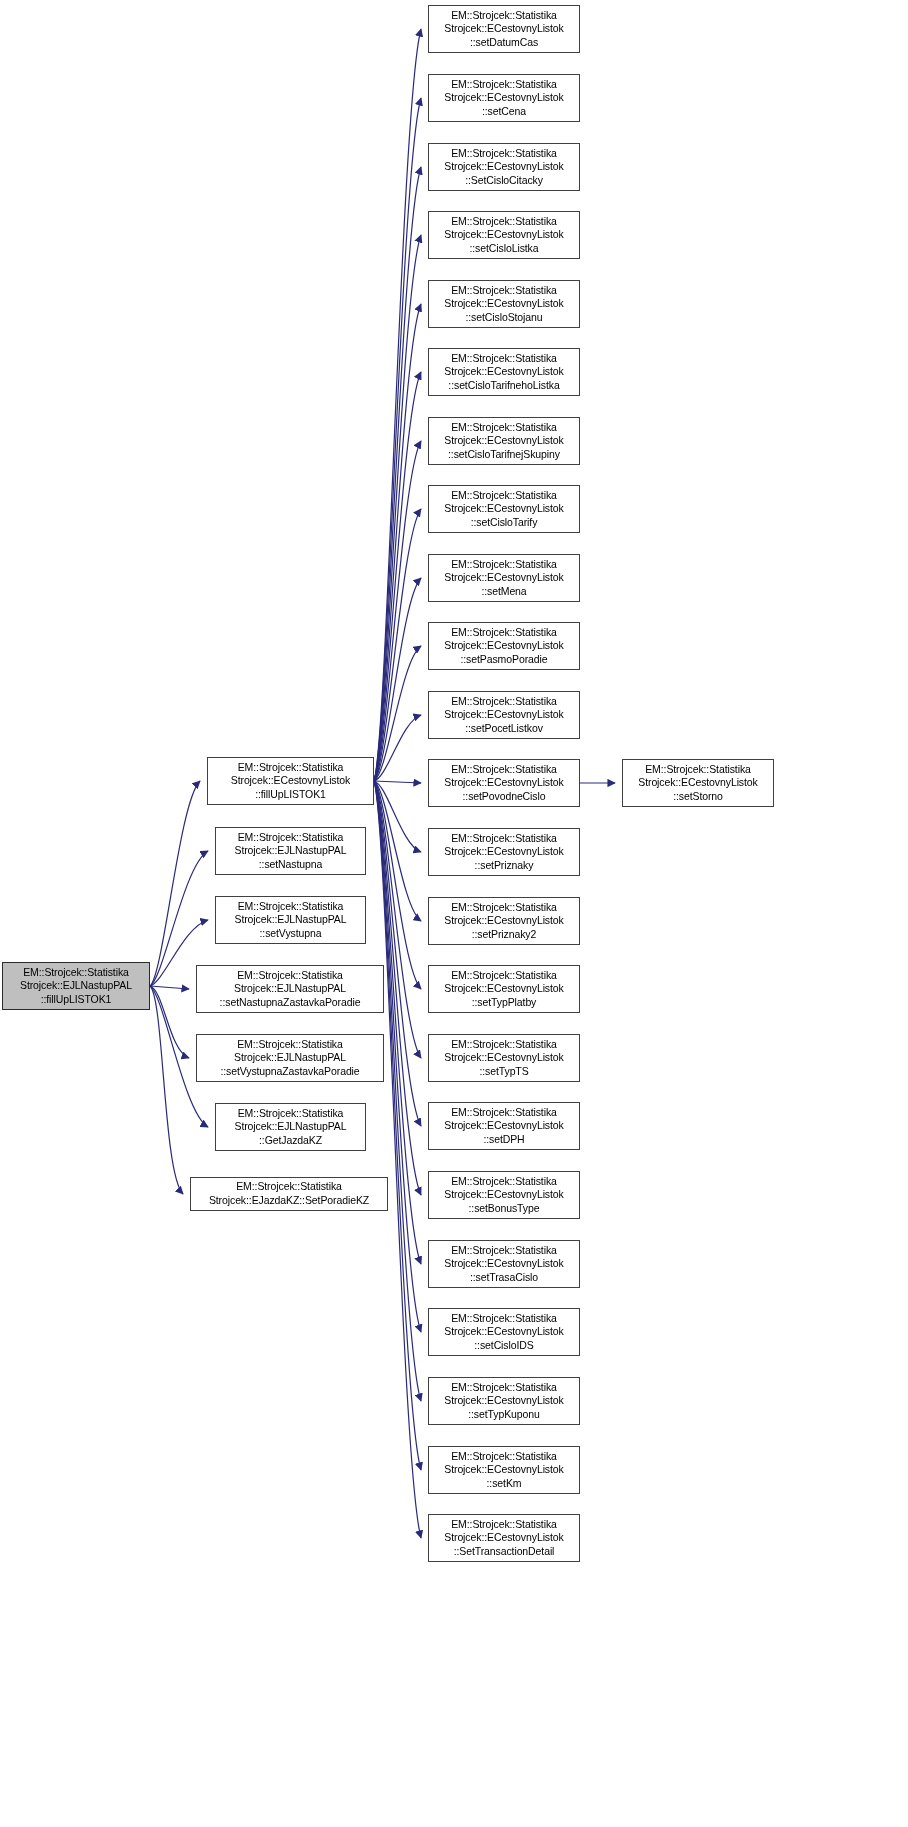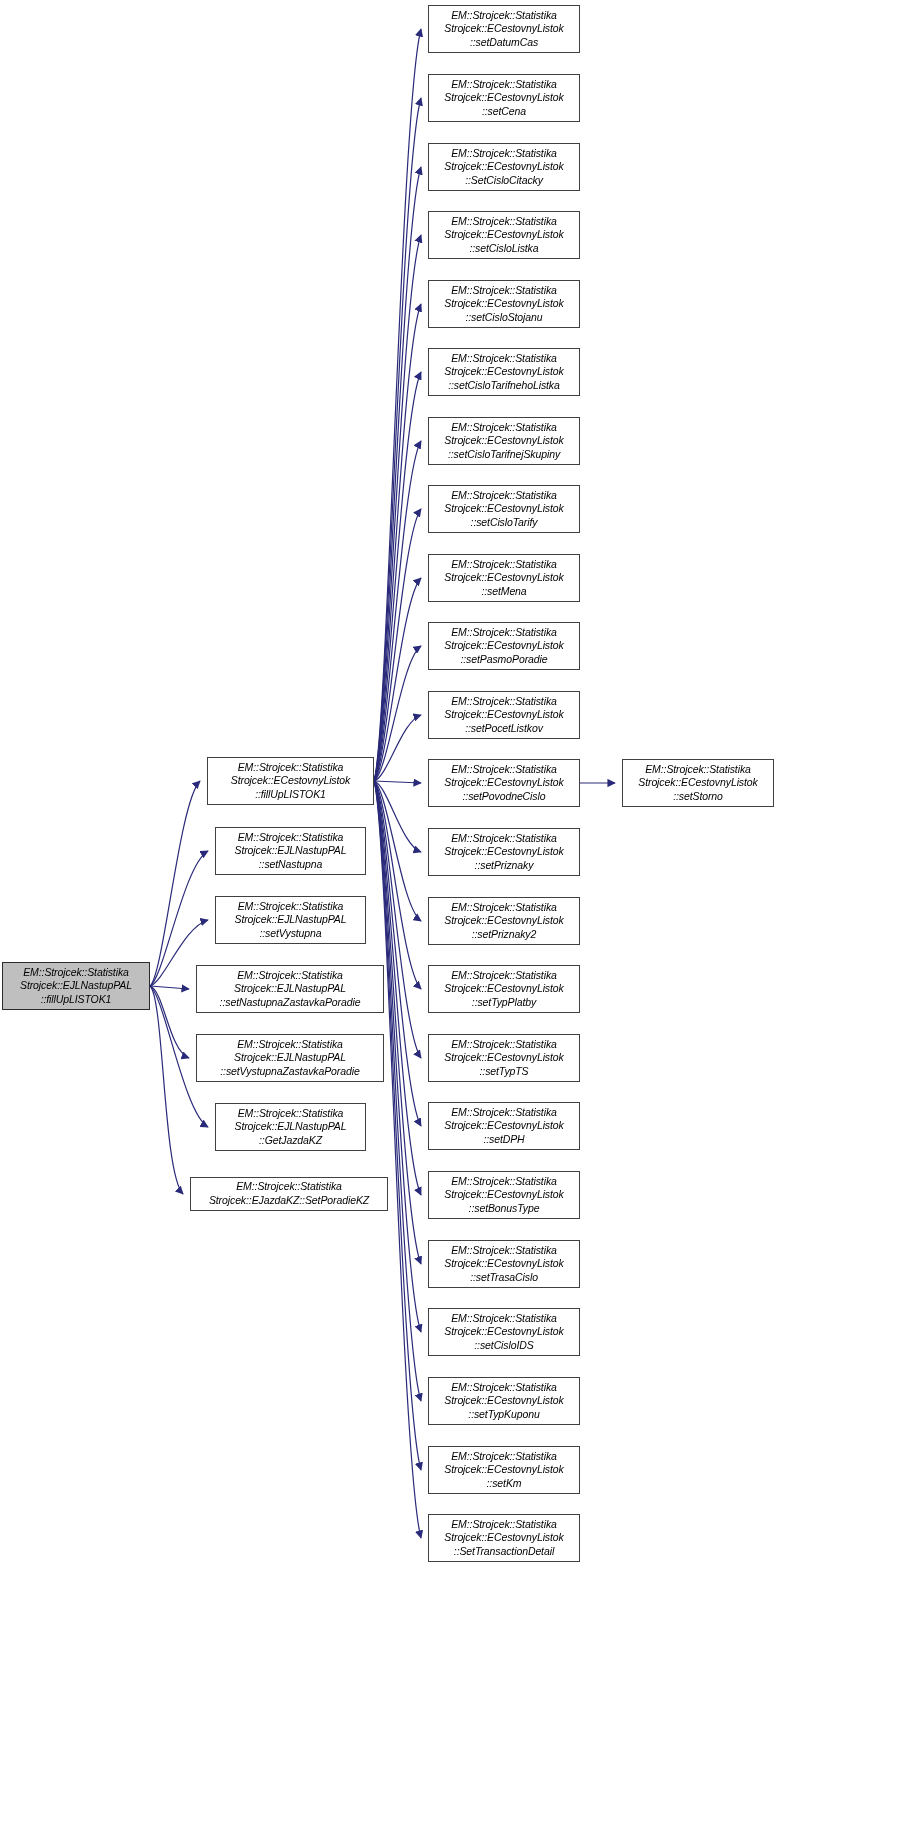--- a/index.html
+++ b/index.html
@@ -4,21 +4,21 @@
 <style>
   html,body{margin:0;padding:0;background:#ffffff;}
   body{font-family:"Liberation Sans",sans-serif;}
   #canvas{position:relative;width:908px;height:1827px;background:#fff;overflow:hidden;}
   svg#edges{position:absolute;left:0;top:0;width:908px;height:1827px;pointer-events:none;}
   .node{position:absolute;box-sizing:border-box;border:1px solid #404040;background:#ffffff;
         display:flex;align-items:center;justify-content:center;text-align:center;
         font-family:"Liberation Sans",sans-serif;font-size:10.5px;line-height:1.30;color:#000;
         letter-spacing:-0.1px;padding:2px 3px;}
   .node.root{background:#bfbfbf;border-color:#2b2b2b;}
-  .node .lbl{white-space:pre;display:block;font-style:italic;}
+  .node .lbl{white-space:pre;display:block;}
 </style>
 </head>
 <body>
 
 <div id="canvas">
   <svg id="edges" viewBox="0 0 908 1827">
     <defs>
       <marker id="ah" viewBox="0 0 10 10" refX="9" refY="5" markerWidth="7" markerHeight="7" orient="auto-start-reverse">
         <path d="M 0 0 L 10 5 L 0 10 z" fill="#2a2a7a"></path>
       </marker>

